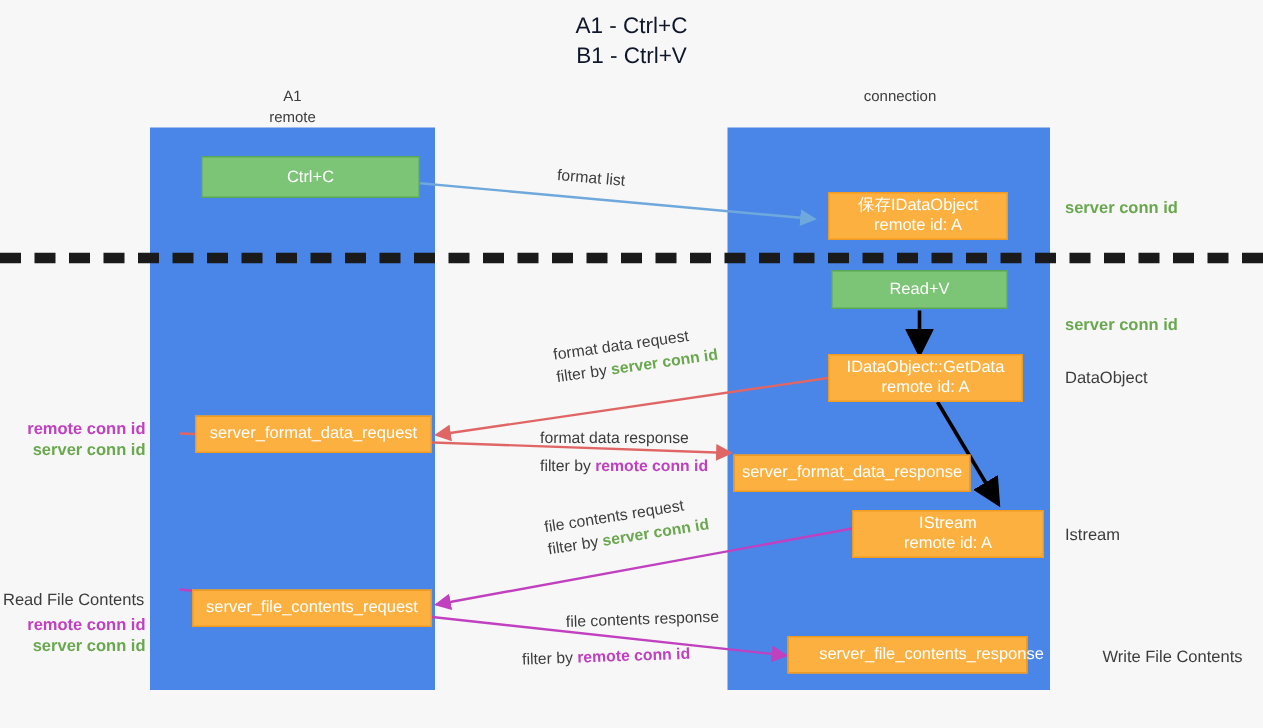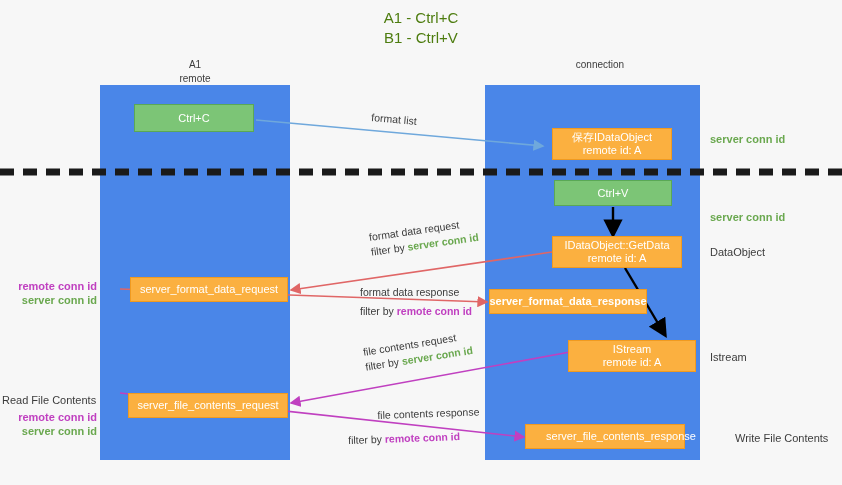--- a/index.html
+++ b/index.html
@@ -7,21 +7,21 @@
     width:842px;height:485px;
     background:#f7f7f7;
     font-family:"Liberation Sans","DejaVu Sans",sans-serif;
     overflow:hidden;position:relative;
   }
   #stage{position:absolute;left:0;top:0;width:842px;height:485px;}
 
   
   .title{
     position:absolute;left:0;top:8px;width:842px;text-align:center;
-    font-size:15px;color:#4d7c0f;line-height:20px;
+    font-size:15px;color:#0f172a;line-height:20px;
   }
 
   
   .lane-head{
     position:absolute;text-align:center;font-size:10px;color:#3c3c3c;
     line-height:14px;width:160px;
   }
 
   
   .lane{position:absolute;background:#4a86e8;}
@@ -102,48 +102,48 @@
 
     <line x1="552" y1="252" x2="291" y2="290" stroke="#e06666" stroke-width="1.6" marker-end="url(#mRed)"></line>
 
     <line x1="120" y1="289" x2="487" y2="302" stroke="#e06666" stroke-width="1.6" marker-end="url(#mRed)"></line>
 
     <line x1="570" y1="352" x2="291" y2="403" stroke="#c040c0" stroke-width="1.6" marker-end="url(#mMag)"></line>
 
     <line x1="120" y1="393" x2="524" y2="437" stroke="#c040c0" stroke-width="1.6" marker-end="url(#mMag)"></line>
   </svg>
 
-  <div class="node green" style="left:134px;top:104px;width:120px;height:28px;">
+  <div class="node green" style="left:134px;top:104px;width:146px;height:28px;">
     <span>Ctrl+C</span>
   </div>
 
   <div class="node orange" style="left:552px;top:128px;width:120px;height:32px;flex-direction:column;">
     <span>保存IDataObject</span>
     <span>remote id: A</span>
   </div>
 
   <div class="node green" style="left:554px;top:180px;width:118px;height:26px;">
-    <span>Ctrl+V</span>
+    <span>Read+V</span>
   </div>
 
   <div class="node orange" style="left:552px;top:236px;width:130px;height:32px;flex-direction:column;">
     <span>IDataObject::GetData</span>
     <span>remote id: A</span>
   </div>
 
   <div class="node orange" style="left:568px;top:340px;width:128px;height:32px;flex-direction:column;">
     <span>IStream</span>
     <span>remote id: A</span>
   </div>
 
   <div class="node orange" style="left:130px;top:277px;width:158px;height:25px;">
     <span>server_format_data_request</span>
   </div>
 
-  <div class="node orange" style="left:489px;top:289px;width:158px;height:25px;font-weight:bold;">
+  <div class="node orange" style="left:489px;top:303px;width:158px;height:25px;">
     <span>server_format_data_response</span>
   </div>
 
   <div class="node orange" style="left:128px;top:393px;width:160px;height:25px;">
     <span>server_file_contents_request</span>
   </div>
 
   <div class="node orange" style="left:525px;top:424px;width:160px;height:25px;padding-left:36px;">
     <span>server_file_contents_response</span>
   </div>

